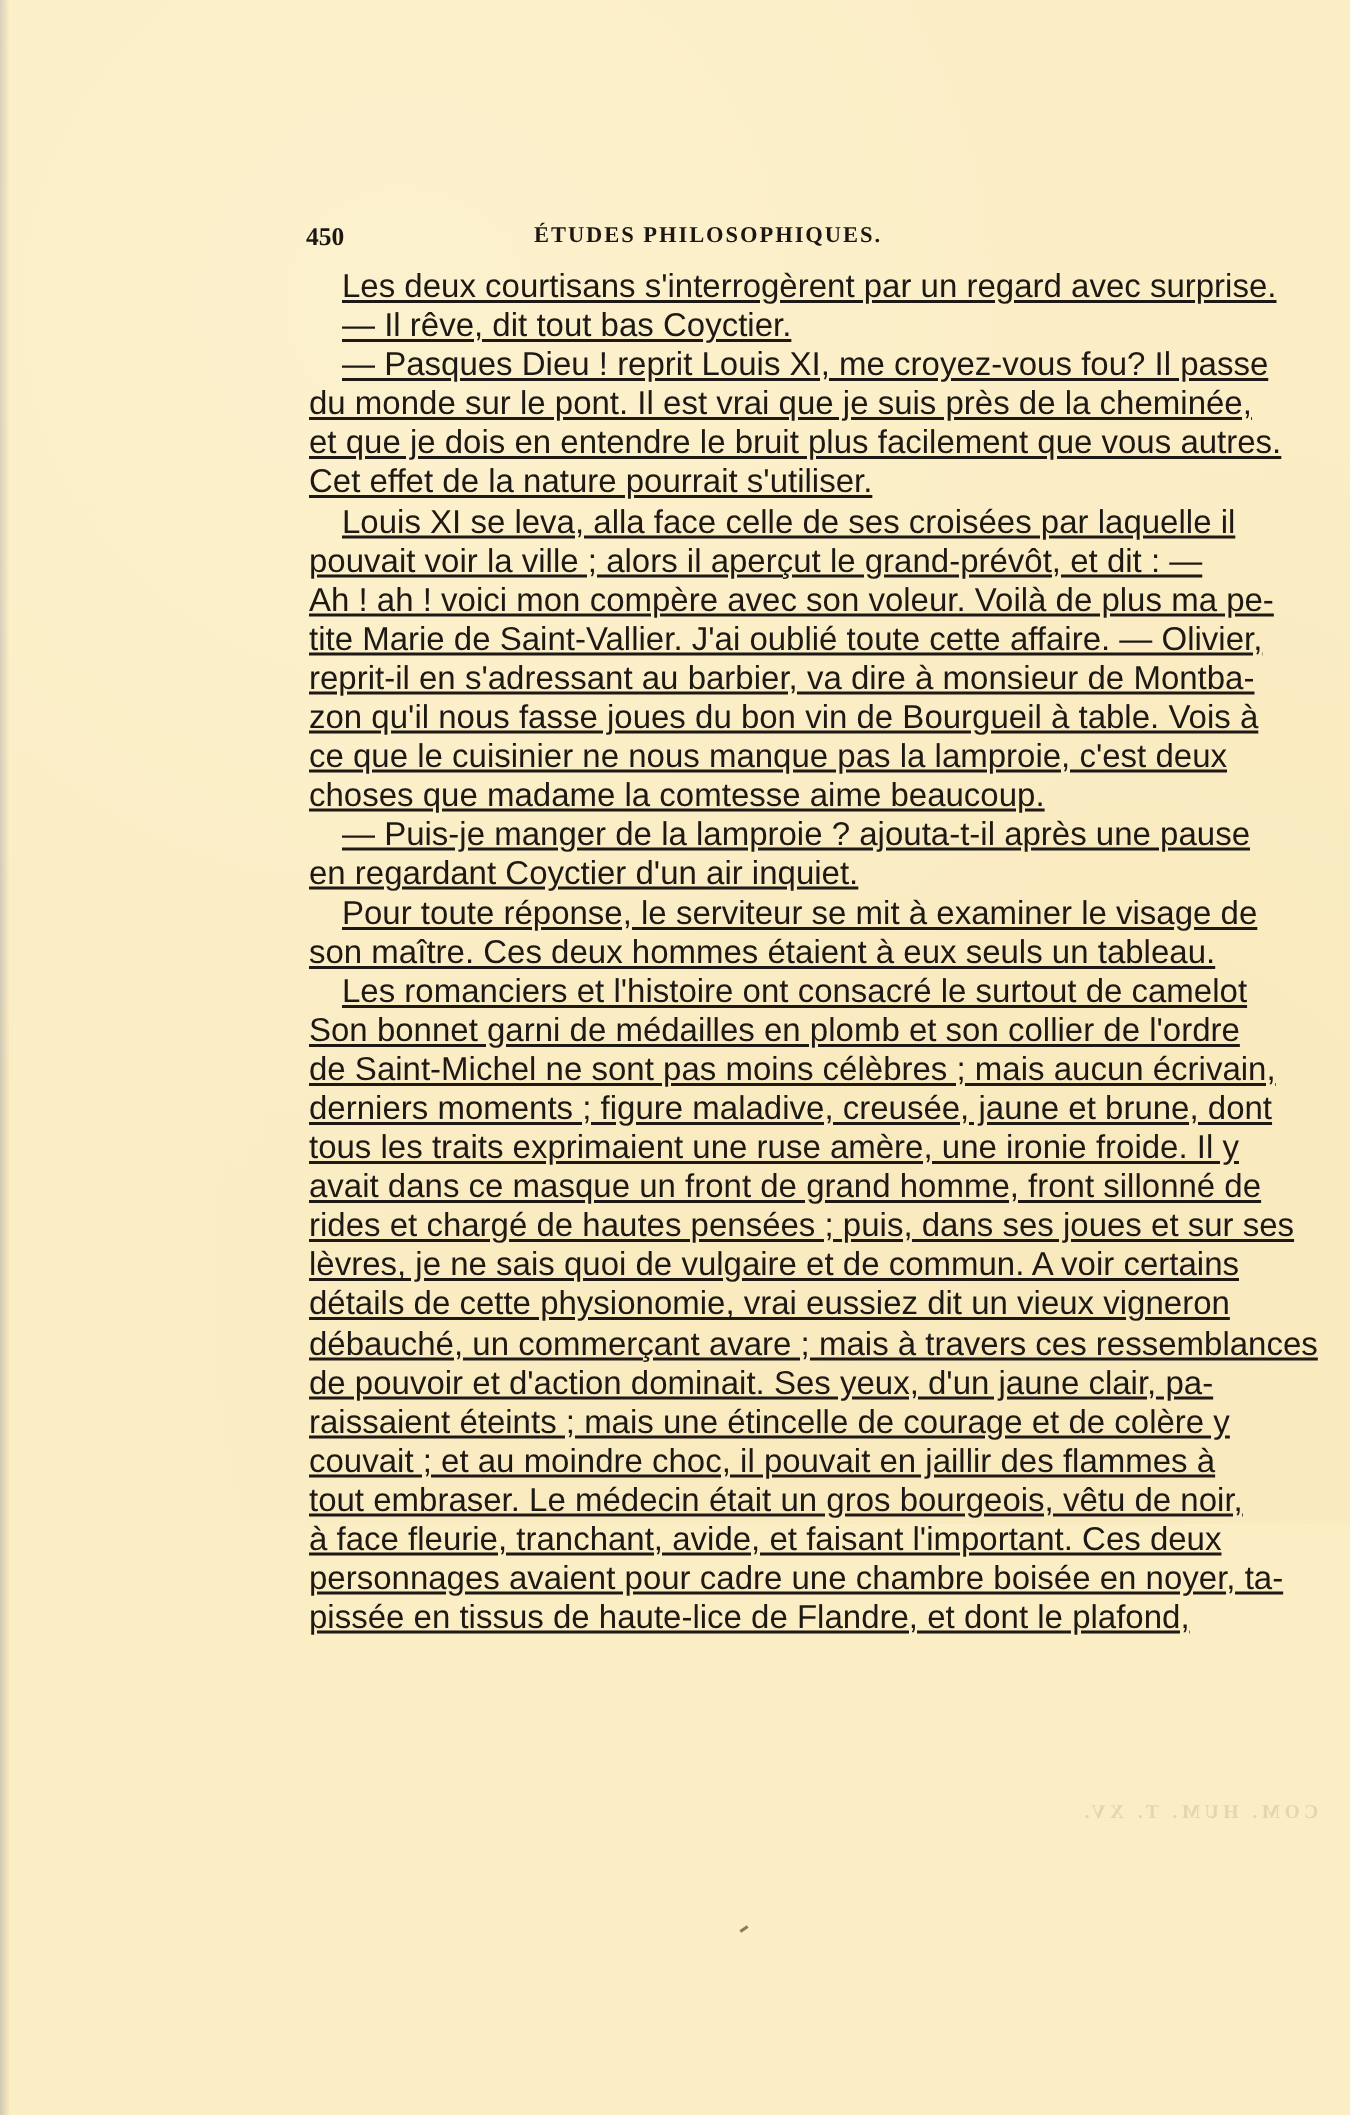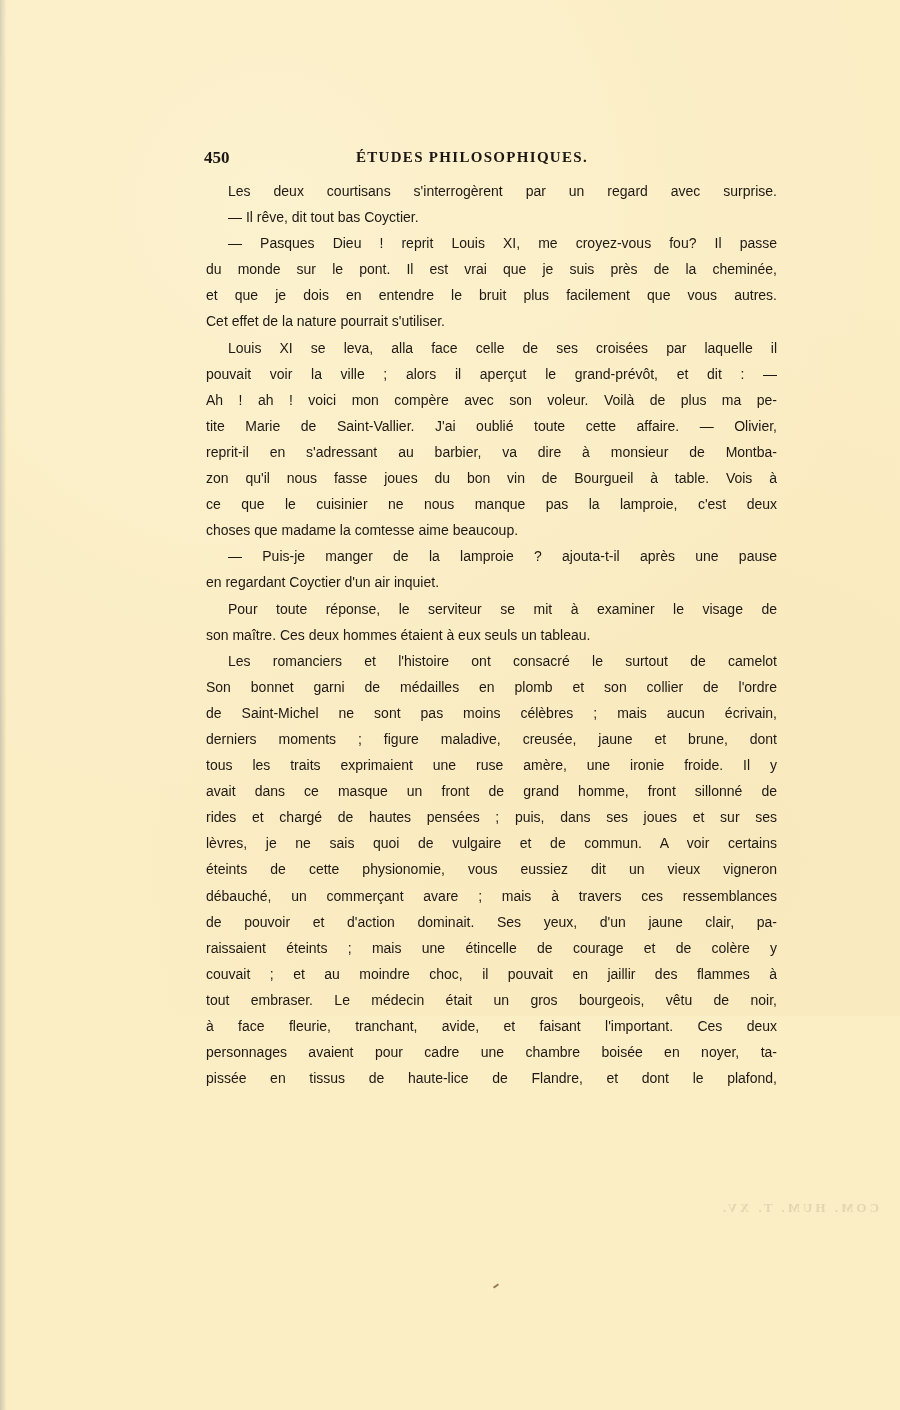--- a/index.html
+++ b/index.html
@@ -30,22 +30,23 @@
     position: absolute; left: 152px; top: 1px;
     font-size: 15px; font-weight: bold; letter-spacing: 1.3px;
   }
   .text-block {
     position: absolute; left: 228px; top: 178px; width: 549px;
     font-family: "Liberation Sans Narrow", "Liberation Sans", sans-serif;
     color: #1e1914;
   }
   .line {
     display: block; height: 26.1px; line-height: 26.1px;
-    font-size: 14px; white-space: nowrap;
+    font-size: 22px; white-space: nowrap;
     transform-origin: left center;
+    text-decoration: underline;
   }
   .smudge {
     position: absolute; left: 493px; top: 1285px; width: 6px; height: 2px;
     background: #7a5a3a; transform: rotate(-35deg); opacity: 0.8;
   }
   .bleed {
     position: absolute; left: 720px; top: 1200px;
     font-family: "Liberation Serif", serif; font-size: 13px; font-weight: bold;
     color: rgba(120,110,90,0.18); letter-spacing: 3px;
     transform: scaleX(-1);
@@ -82,21 +83,21 @@
       <span class="line" style="margin-left: 0px; width: 549px; display: block; text-align: justify; text-align-last: justify;">Pour toute réponse, le serviteur se mit à examiner le visage de</span>
       <span class="line" style="margin-left: -22px; width: 571px; display: block;">son maître. Ces deux hommes étaient à eux seuls un tableau.</span>
       <span class="line" style="margin-left: 0px; width: 549px; display: block; text-align: justify; text-align-last: justify;">Les romanciers et l'histoire ont consacré le surtout de camelot</span>
       <span class="line" style="margin-left: -22px; width: 571px; display: block; text-align: justify; text-align-last: justify;">Son bonnet garni de médailles en plomb et son collier de l'ordre</span>
       <span class="line" style="margin-left: -22px; width: 571px; display: block; text-align: justify; text-align-last: justify;">de Saint-Michel ne sont pas moins célèbres ; mais aucun écrivain,</span>
       <span class="line" style="margin-left: -22px; width: 571px; display: block; text-align: justify; text-align-last: justify;">derniers moments ; figure maladive, creusée, jaune et brune, dont</span>
       <span class="line" style="margin-left: -22px; width: 571px; display: block; text-align: justify; text-align-last: justify;">tous les traits exprimaient une ruse amère, une ironie froide. Il y</span>
       <span class="line" style="margin-left: -22px; width: 571px; display: block; text-align: justify; text-align-last: justify;">avait dans ce masque un front de grand homme, front sillonné de</span>
       <span class="line" style="margin-left: -22px; width: 571px; display: block; text-align: justify; text-align-last: justify;">rides et chargé de hautes pensées ; puis, dans ses joues et sur ses</span>
       <span class="line" style="margin-left: -22px; width: 571px; display: block; text-align: justify; text-align-last: justify;">lèvres, je ne sais quoi de vulgaire et de commun. A voir certains</span>
-      <span class="line" style="margin-left: -22px; width: 571px; display: block; text-align: justify; text-align-last: justify;">éteints de cette physionomie, vous eussiez dit un vieux vigneron</span>
+      <span class="line" style="margin-left: -22px; width: 571px; display: block; text-align: justify; text-align-last: justify;">détails de cette physionomie, vrai eussiez dit un vieux vigneron</span>
       <span class="line" style="margin-left: -22px; width: 571px; display: block; text-align: justify; text-align-last: justify;">débauché, un commerçant avare ; mais à travers ces ressemblances</span>
       <span class="line" style="margin-left: -22px; width: 571px; display: block; text-align: justify; text-align-last: justify;">de pouvoir et d'action dominait. Ses yeux, d'un jaune clair, pa-</span>
       <span class="line" style="margin-left: -22px; width: 571px; display: block; text-align: justify; text-align-last: justify;">raissaient éteints ; mais une étincelle de courage et de colère y</span>
       <span class="line" style="margin-left: -22px; width: 571px; display: block; text-align: justify; text-align-last: justify;">couvait ; et au moindre choc, il pouvait en jaillir des flammes à</span>
       <span class="line" style="margin-left: -22px; width: 571px; display: block; text-align: justify; text-align-last: justify;">tout embraser. Le médecin était un gros bourgeois, vêtu de noir,</span>
       <span class="line" style="margin-left: -22px; width: 571px; display: block; text-align: justify; text-align-last: justify;">à face fleurie, tranchant, avide, et faisant l'important. Ces deux</span>
       <span class="line" style="margin-left: -22px; width: 571px; display: block; text-align: justify; text-align-last: justify;">personnages avaient pour cadre une chambre boisée en noyer, ta-</span>
       <span class="line" style="margin-left: -22px; width: 571px; display: block; text-align: justify; text-align-last: justify;">pissée en tissus de haute-lice de Flandre, et dont le plafond,</span>
     </div>
 

